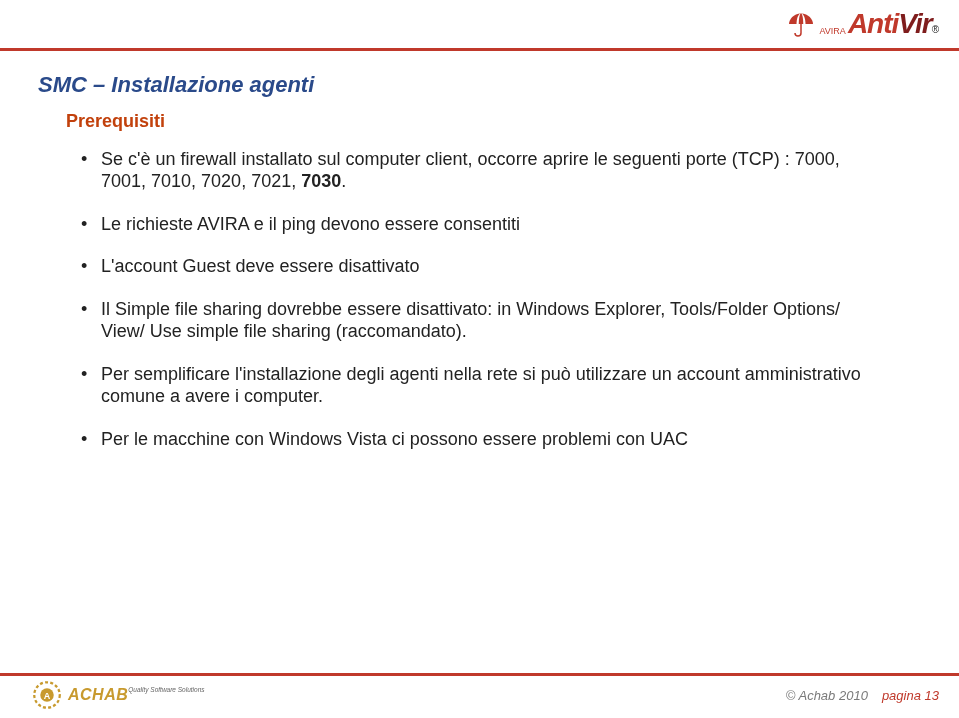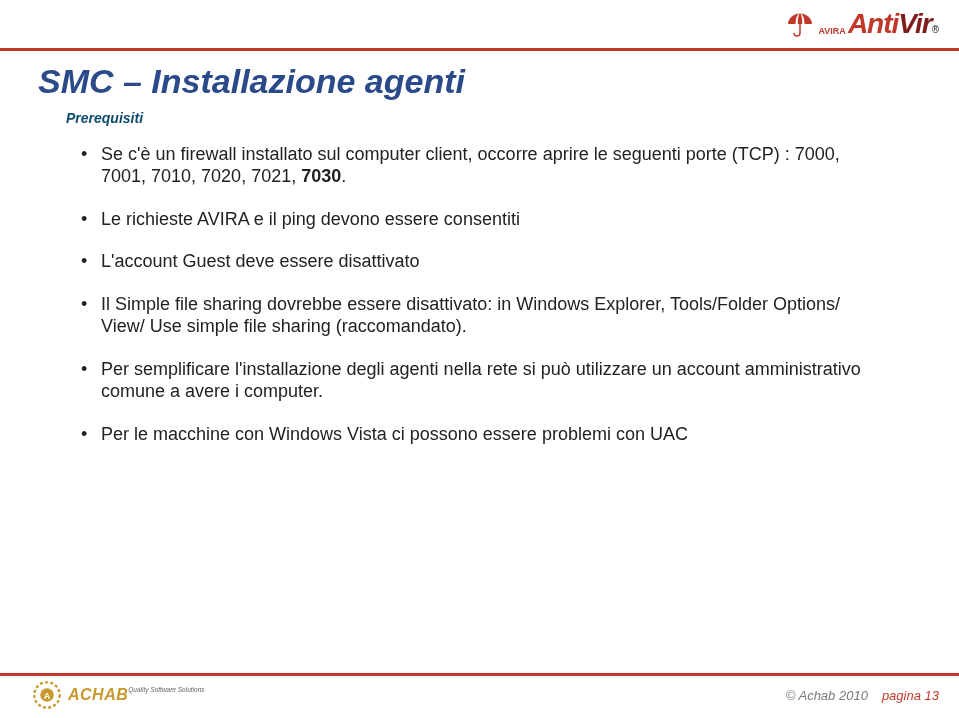--- a/index.html
+++ b/index.html
@@ -23,21 +23,21 @@
     width: 30px;
     height: 30px;
   }
   .antivir-text {
     display: flex;
     align-items: baseline;
   }
   .avira-label {
     font-size: 9px;
     color: #c0392b;
-    font-weight: bold;
+    font-weight: normal;
     margin-right: 2px;
     margin-bottom: 4px;
     align-self: flex-end;
   }
   .anti-part {
     font-size: 28px;
     font-weight: 900;
     color: #c0392b;
     font-style: italic;
     letter-spacing: -1px;
@@ -57,41 +57,40 @@
   .hr-top {
     position: absolute;
     top: 48px;
     left: 0;
     width: 100%;
     height: 3px;
     background: #c0392b;
   }
   .title {
     position: absolute;
-    top: 62px;
+    top: 72px;
     left: 38px;
-    font-size: 34px;
+    font-size: 22px;
     font-weight: bold;
     font-style: italic;
     color: #2a4a8a;
   }
   .content {
     position: absolute;
     top: 110px;
     left: 66px;
     width: 830px;
     font-size: 18px;
     color: #222;
     line-height: 1.25;
   }
   .subhead {
     font-weight: bold;
-    font-style: italic;
-    color: #0c4a6e;
-    font-size: 14px;
+    color: #c2410c;
+    font-size: 18px;
     margin-bottom: 4px;
   }
   ul.bullets {
     list-style: none;
     margin: 15px;
     padding: 0;
   }
   ul.bullets > li {
     position: relative;
     padding-left: 20px;

